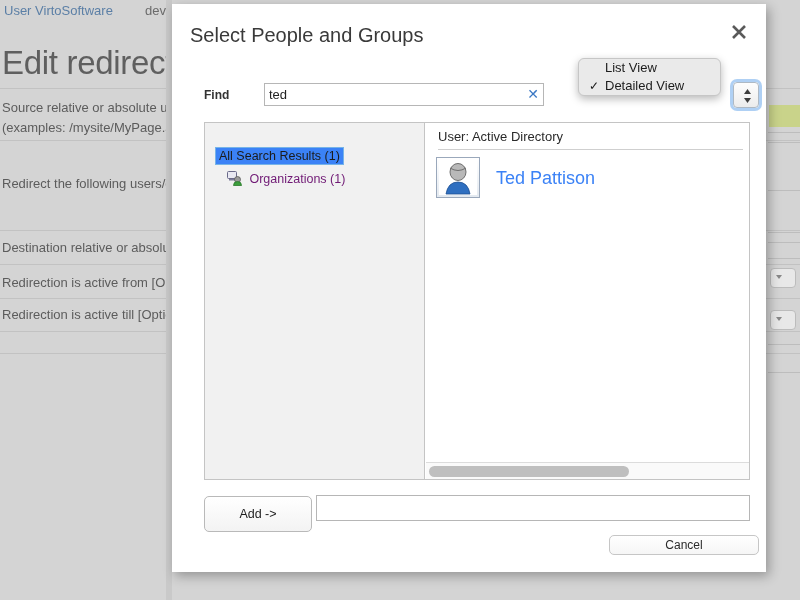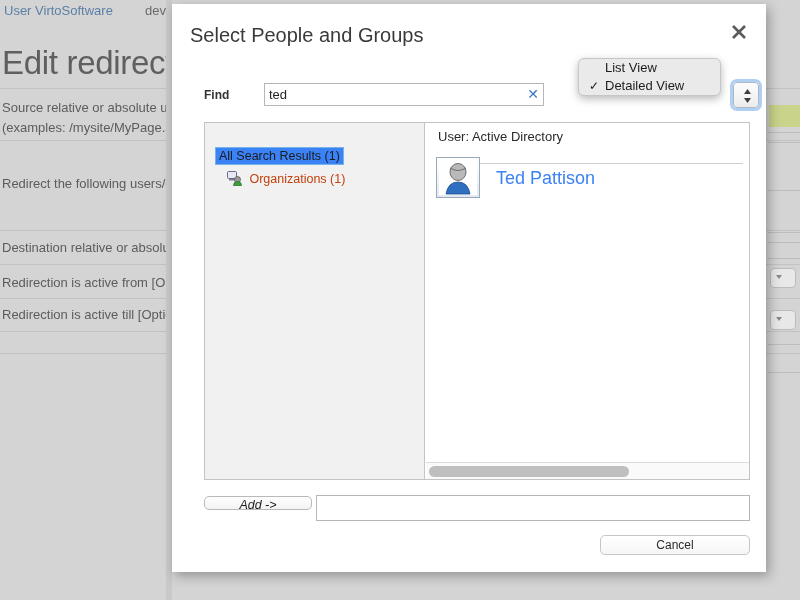--- a/index.html
+++ b/index.html
@@ -178,39 +178,39 @@
     position: absolute; left: 10px; top: 24px;
     font-size: 12.5px; color: #1b1b1b;
     border: 1px solid #76b4e8;
     background: #3b82f6;
     padding: 1px 3px;
     white-space: nowrap;
     cursor: pointer;
   }
   #tree-child {
     position: absolute; left: 22px; top: 48px;
-    font-size: 12.5px; color: #c2410c;
+    font-size: 12.5px; color: #701a75;
     white-space: nowrap;
     cursor: pointer;
   }
   #tree-child .org-icon {
     display: inline-block; vertical-align: -3px;
     width: 16px; height: 15px;
     margin-right: 3px;
   }
   #right-panel {
     position: absolute; left: 221px; top: 0;
     right: 0; height: 100%;
     background: #fff;
   }
   #right-header {
     position: absolute; left: 12px; top: 6px;
     right: 6px;
     font-size: 13px; color: #2a2a2a;
-    padding-bottom: 19px;
+    padding-bottom: 5px;
     border-bottom: 1px solid #cfcfcf;
   }
   #result-item {
     position: absolute; left: 10px; top: 34px;
   }
   #result-avatar {
     position: absolute; left: 0; top: 0;
     width: 44px; height: 41px;
     border: 1px solid #9aa8bb;
     background: linear-gradient(#ffffff, #e3e9f0);
@@ -231,28 +231,27 @@
   #right-hscroll-thumb {
     position: absolute; left: 3px; top: 3px;
     width: 200px; height: 11px;
     background: #bfbfbf;
     border-radius: 6px;
   }
 
   
   #add-button {
     position: absolute; left: 32px; top: 492px;
-    width: 108px; height: 14px;
+    width: 108px; height: 36px;
     border: 1px solid #b9b9b9;
     border-radius: 5px;
     background: linear-gradient(#ffffff, #f3f3f3);
     font-size: 12.5px; color: #1d1d1d;
     font-family: "Liberation Sans", sans-serif;
     cursor: pointer;
-    font-style: italic;
   }
   #selected-input {
     position: absolute; left: 144px; top: 491px;
     width: 434px; height: 26px;
     border: 1px solid #b6b6b6;
     background: #fff;
     font-size: 13px; color: #222;
     padding: 0 5px;
     font-family: "Liberation Sans", sans-serif;
     outline: none;
@@ -263,21 +262,21 @@
     position: absolute; top: 531px;
     width: 150px; height: 20px;
     border: 1px solid #c6c6c6;
     border-radius: 5px;
     background: linear-gradient(#ffffff, #f6f6f6);
     font-size: 12px; color: #2b2b2b;
     font-family: "Liberation Sans", sans-serif;
     cursor: pointer;
   }
   #ok-button { left: 272px; color: #4e4e4e; }
-  #cancel-button { left: 428px; }
+  #cancel-button { left: 437px; }
 </style>
 </head>
 <body>
 
 <div id="bg-page">
 
   <div id="bg-topbar"></div>
   <a id="bg-brand">User VirtoSoftware</a>
   <span id="bg-dev">dev</span>
   <h1 id="bg-heading">Edit redirect</h1>

